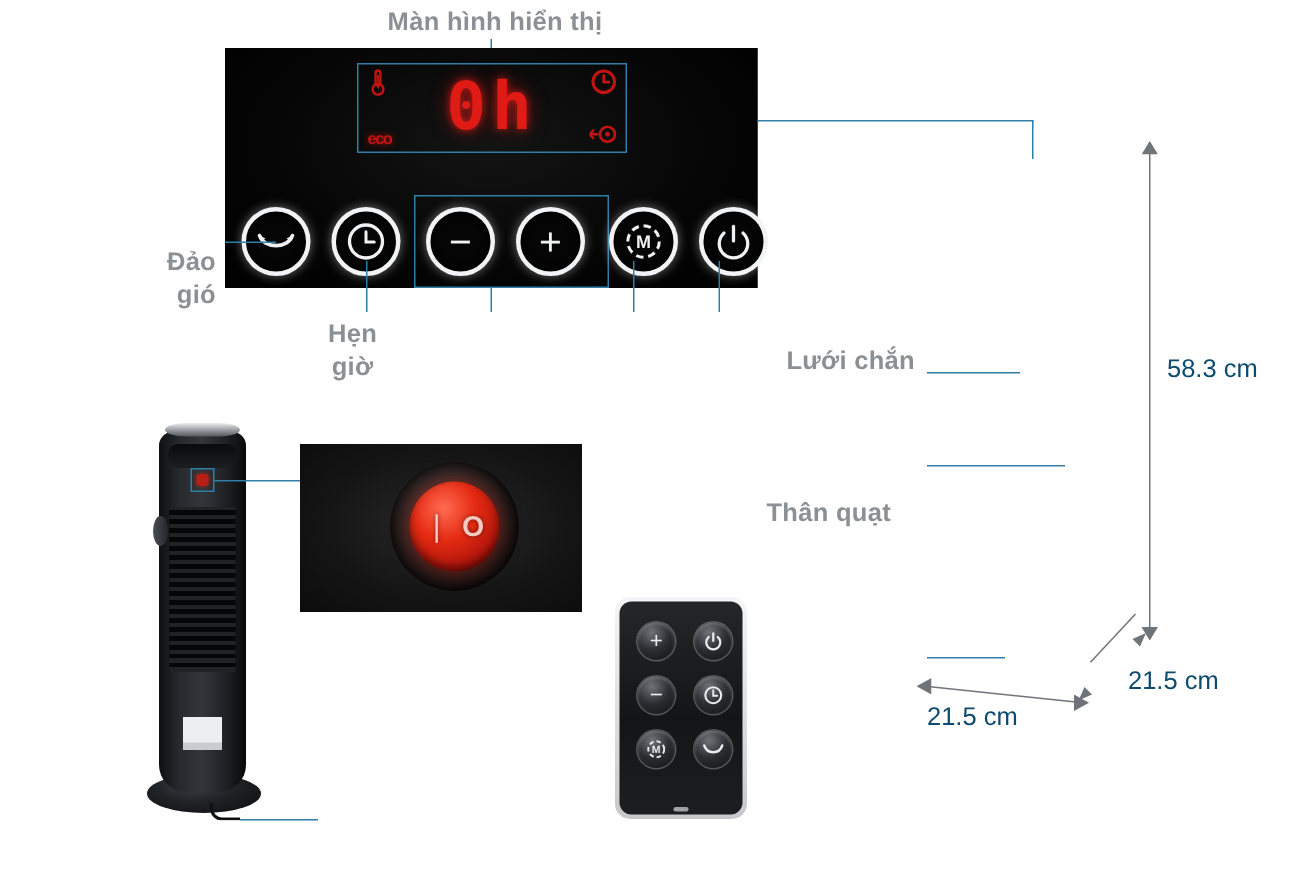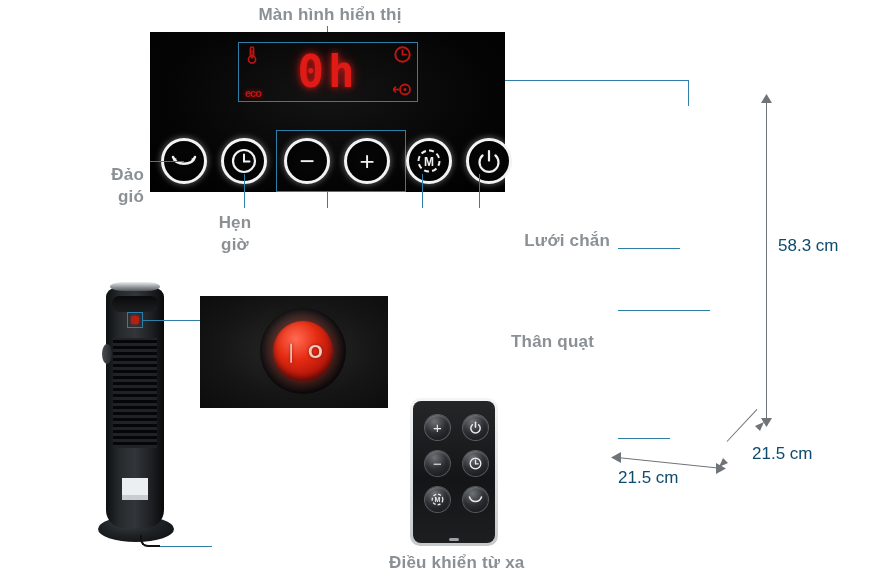--- a/index.html
+++ b/index.html
@@ -347,15 +347,14 @@
       <div class="rbtn" id="rb6">
         <span>
           <svg width="15" height="9" viewBox="0 0 15 9" aria-hidden="true">
             <path d="M1.5 2 C3.5 8, 11.5 8, 13.5 2" fill="none" stroke="#e8eaec" stroke-width="1.6" stroke-linecap="round"></path>
           </svg>
         </span>
       </div>
       <div id="rm-notch"></div>
     </div>
   </div>
-  <div class="lbl c" id="cap-remote" style="left:389px;top:552px;width:130px;">Điều khiển từ xa</div>
 
 </div>
 
 </body></html>

